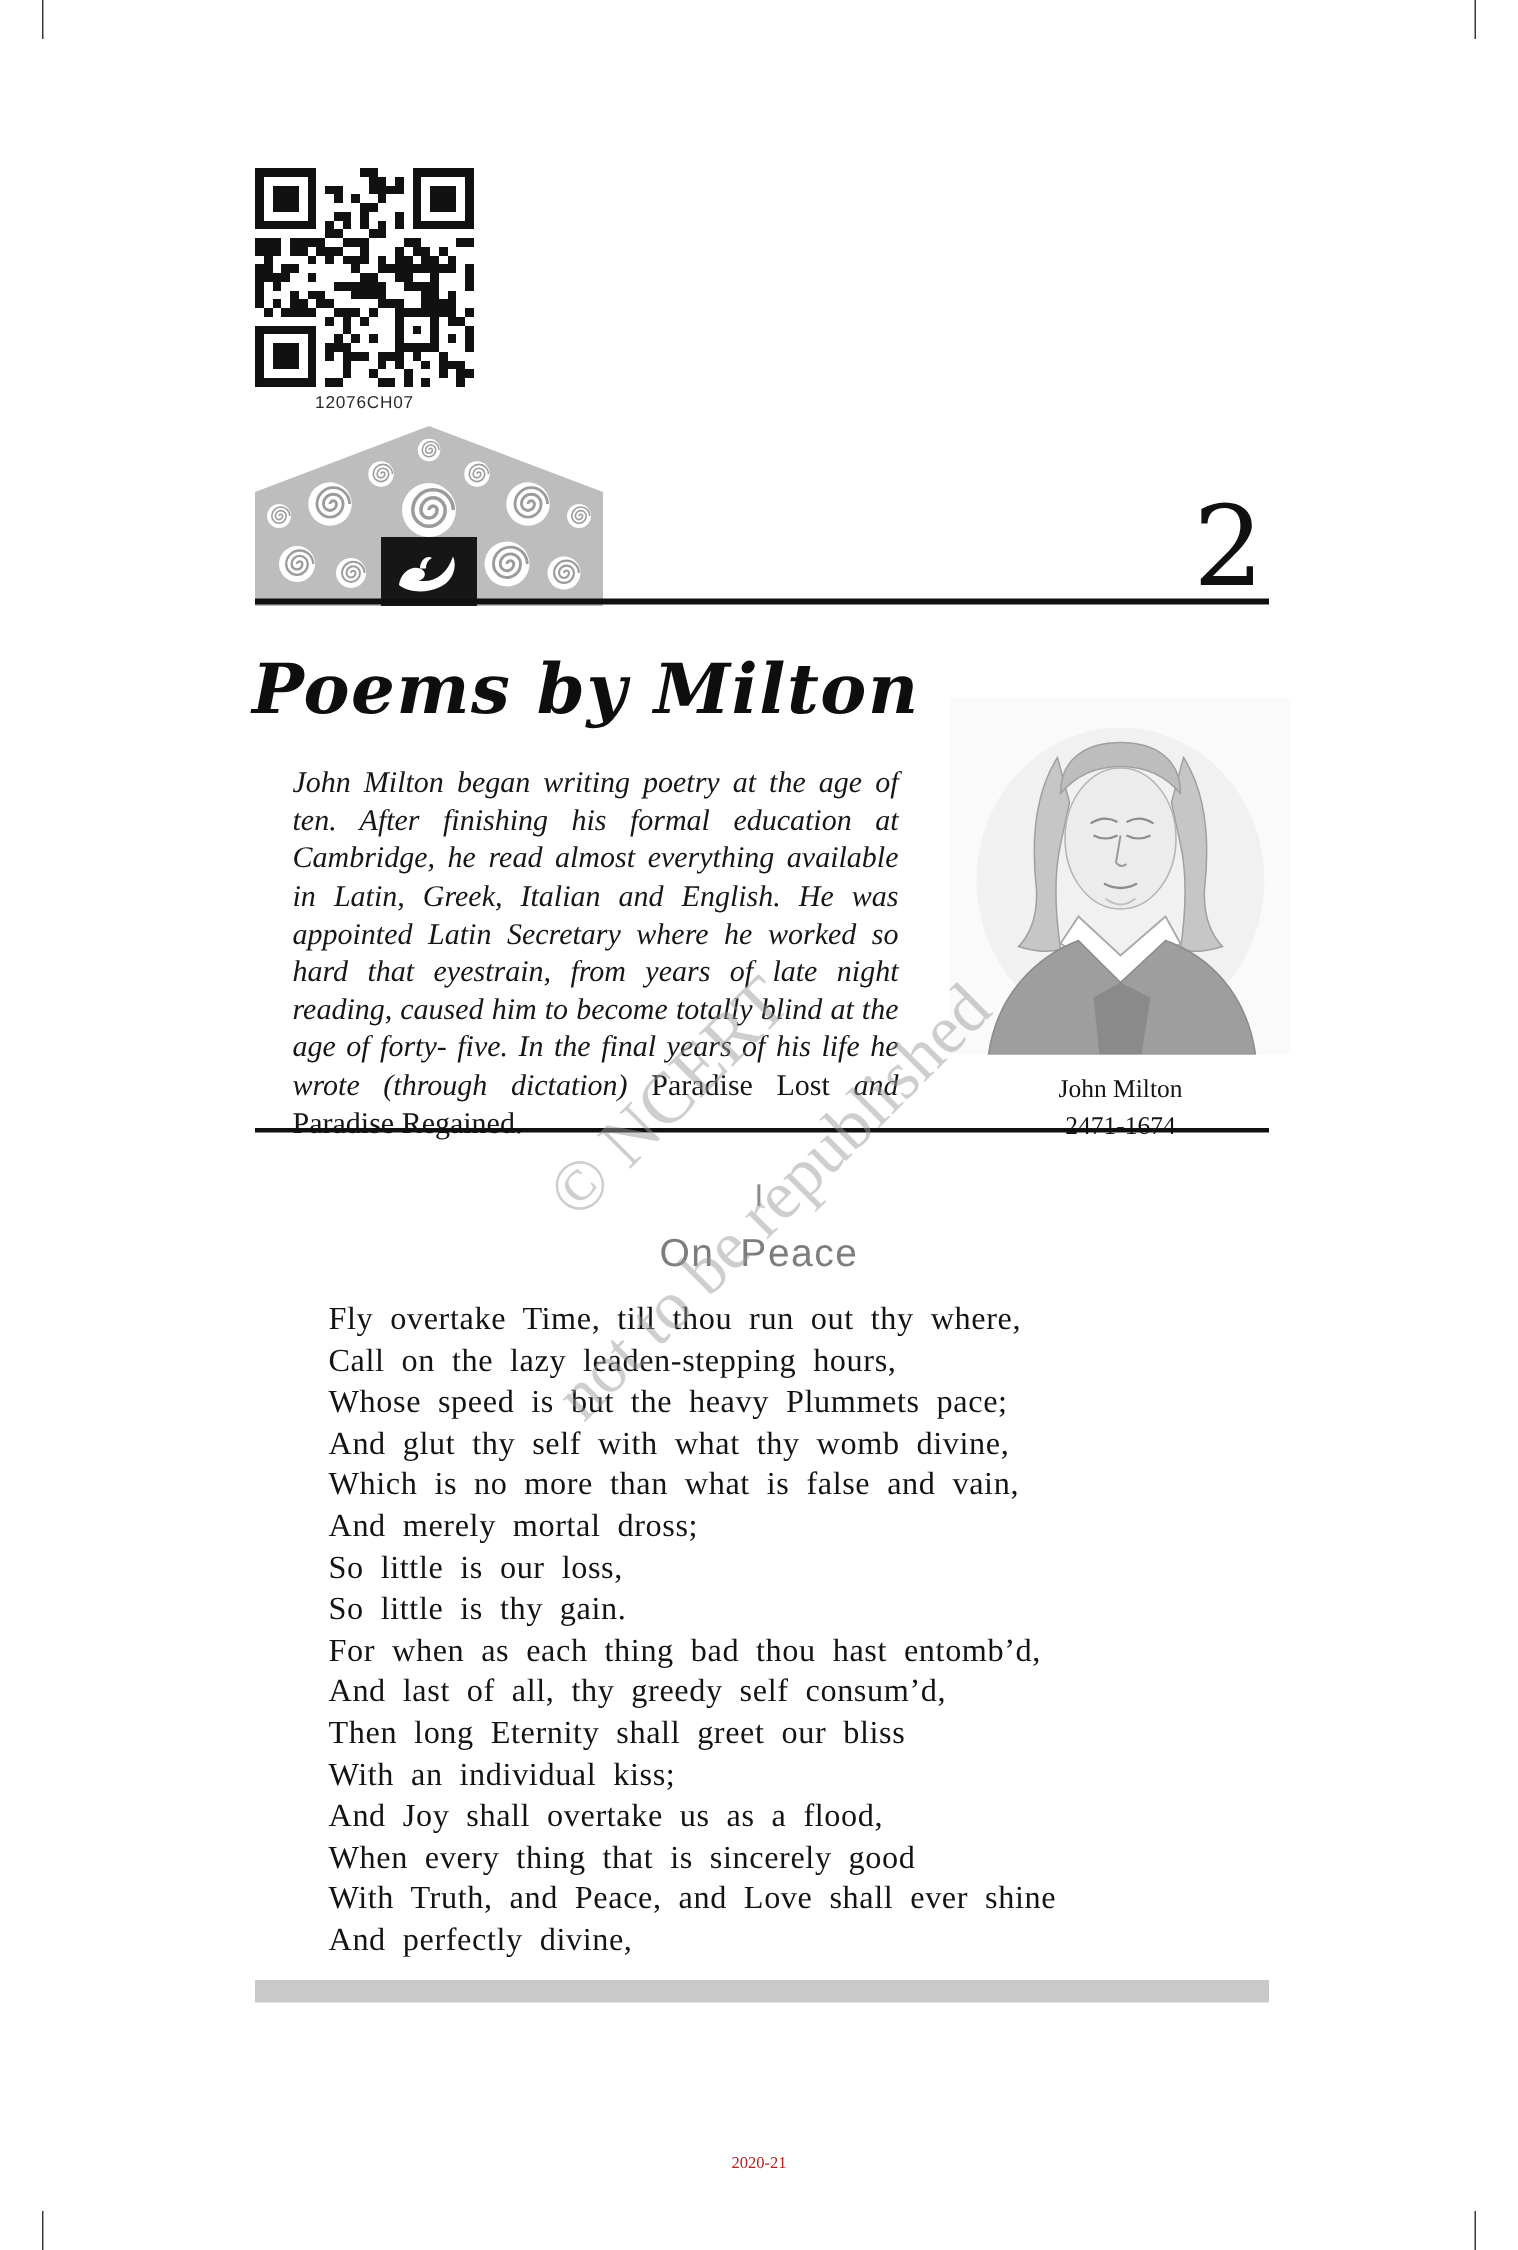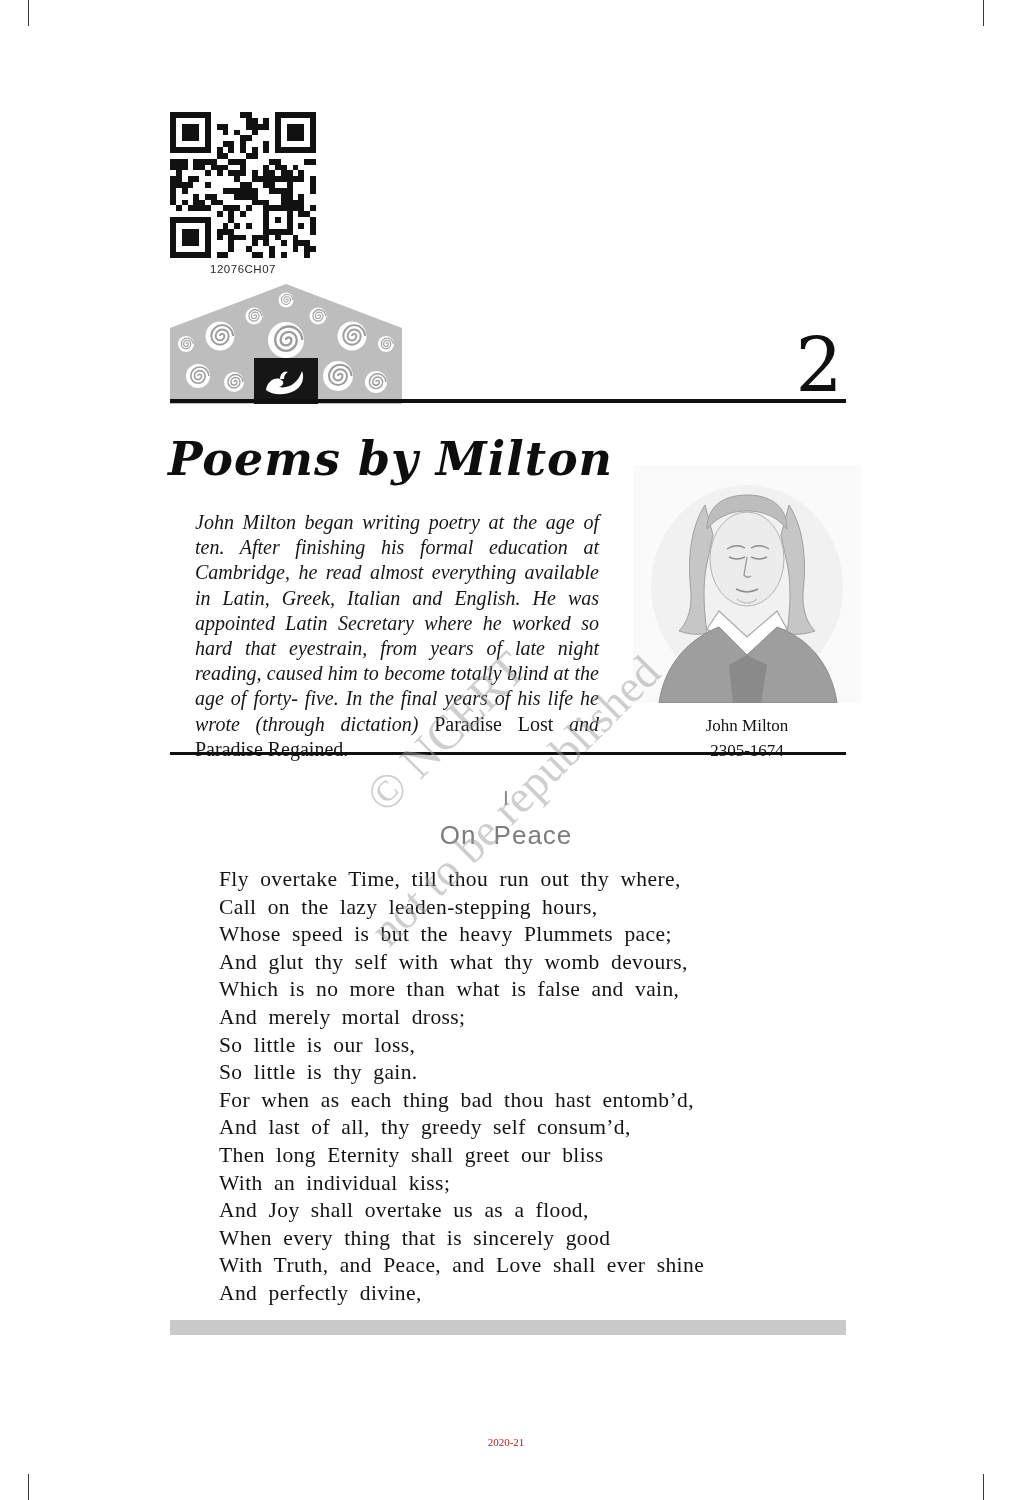--- a/index.html
+++ b/index.html
@@ -338,34 +338,34 @@
       <path d="M118 92 q8 4 16 0" stroke="#8c8c8c" fill="none" stroke-width="1.4"></path>
       <path d="M114 92 l-3 18 q3 4 7 1" stroke="#9a9a9a" fill="none" stroke-width="1.3"></path>
       <path d="M103 124 q11 6 22 0" stroke="#8c8c8c" fill="none" stroke-width="1.5"></path>
       <path d="M104 134 q10 8 20 0" stroke="#c0c0c0" fill="none" stroke-width="1.2"></path>
       <path d="M86 146 L114 172 L144 146 L154 164 L114 190 L74 164 Z" fill="#ffffff" stroke="#a8a8a8" stroke-width="1.2"></path>
       <path d="M26 238 C32 196 60 172 86 162 L114 190 L144 162 C172 172 198 196 204 238 Z" fill="#9e9e9e" stroke="#8a8a8a" stroke-width="1"></path>
       <path d="M96 200 L114 190 L134 200 L128 238 L100 238 Z" fill="#8a8a8a"></path>
     </svg>
     <figcaption>
       <div>John Milton</div>
-      <div>2305-1674</div>
+      <div>2471-1674</div>
     </figcaption>
   </figure>
 
   <div class="rule rule-mid"></div>
 
   <div class="section-number">I</div>
   <div class="section-title">On Peace</div>
 
   <div class="poem">
       <div class="poem-line"><span class="seg-rm">Fly overtake </span><span class="seg-it">Time</span><span class="seg-rm">, till thou run out thy where,</span></div>
       <div class="poem-line"><span class="seg-rm">Call on the lazy leaden-stepping hours,</span></div>
       <div class="poem-line"><span class="seg-rm">Whose speed is but the heavy Plummets pace;</span></div>
-      <div class="poem-line"><span class="seg-rm">And glut thy self with what thy womb devours,</span></div>
+      <div class="poem-line"><span class="seg-rm">And glut thy self with what thy womb divine,</span></div>
       <div class="poem-line"><span class="seg-rm">Which is no more than what is false and vain,</span></div>
       <div class="poem-line"><span class="seg-rm">And merely mortal dross;</span></div>
       <div class="poem-line"><span class="seg-rm">So little is our loss,</span></div>
       <div class="poem-line"><span class="seg-rm">So little is thy gain.</span></div>
       <div class="poem-line"><span class="seg-rm">For when as each thing bad thou hast entomb’d,</span></div>
       <div class="poem-line"><span class="seg-rm">And last of all, thy greedy self consum’d,</span></div>
       <div class="poem-line"><span class="seg-rm">Then long Eternity shall greet our bliss</span></div>
       <div class="poem-line"><span class="seg-rm">With an individual kiss;</span></div>
       <div class="poem-line"><span class="seg-rm">And Joy shall overtake us as a flood,</span></div>
       <div class="poem-line"><span class="seg-rm">When every thing that is sincerely good</span></div>

